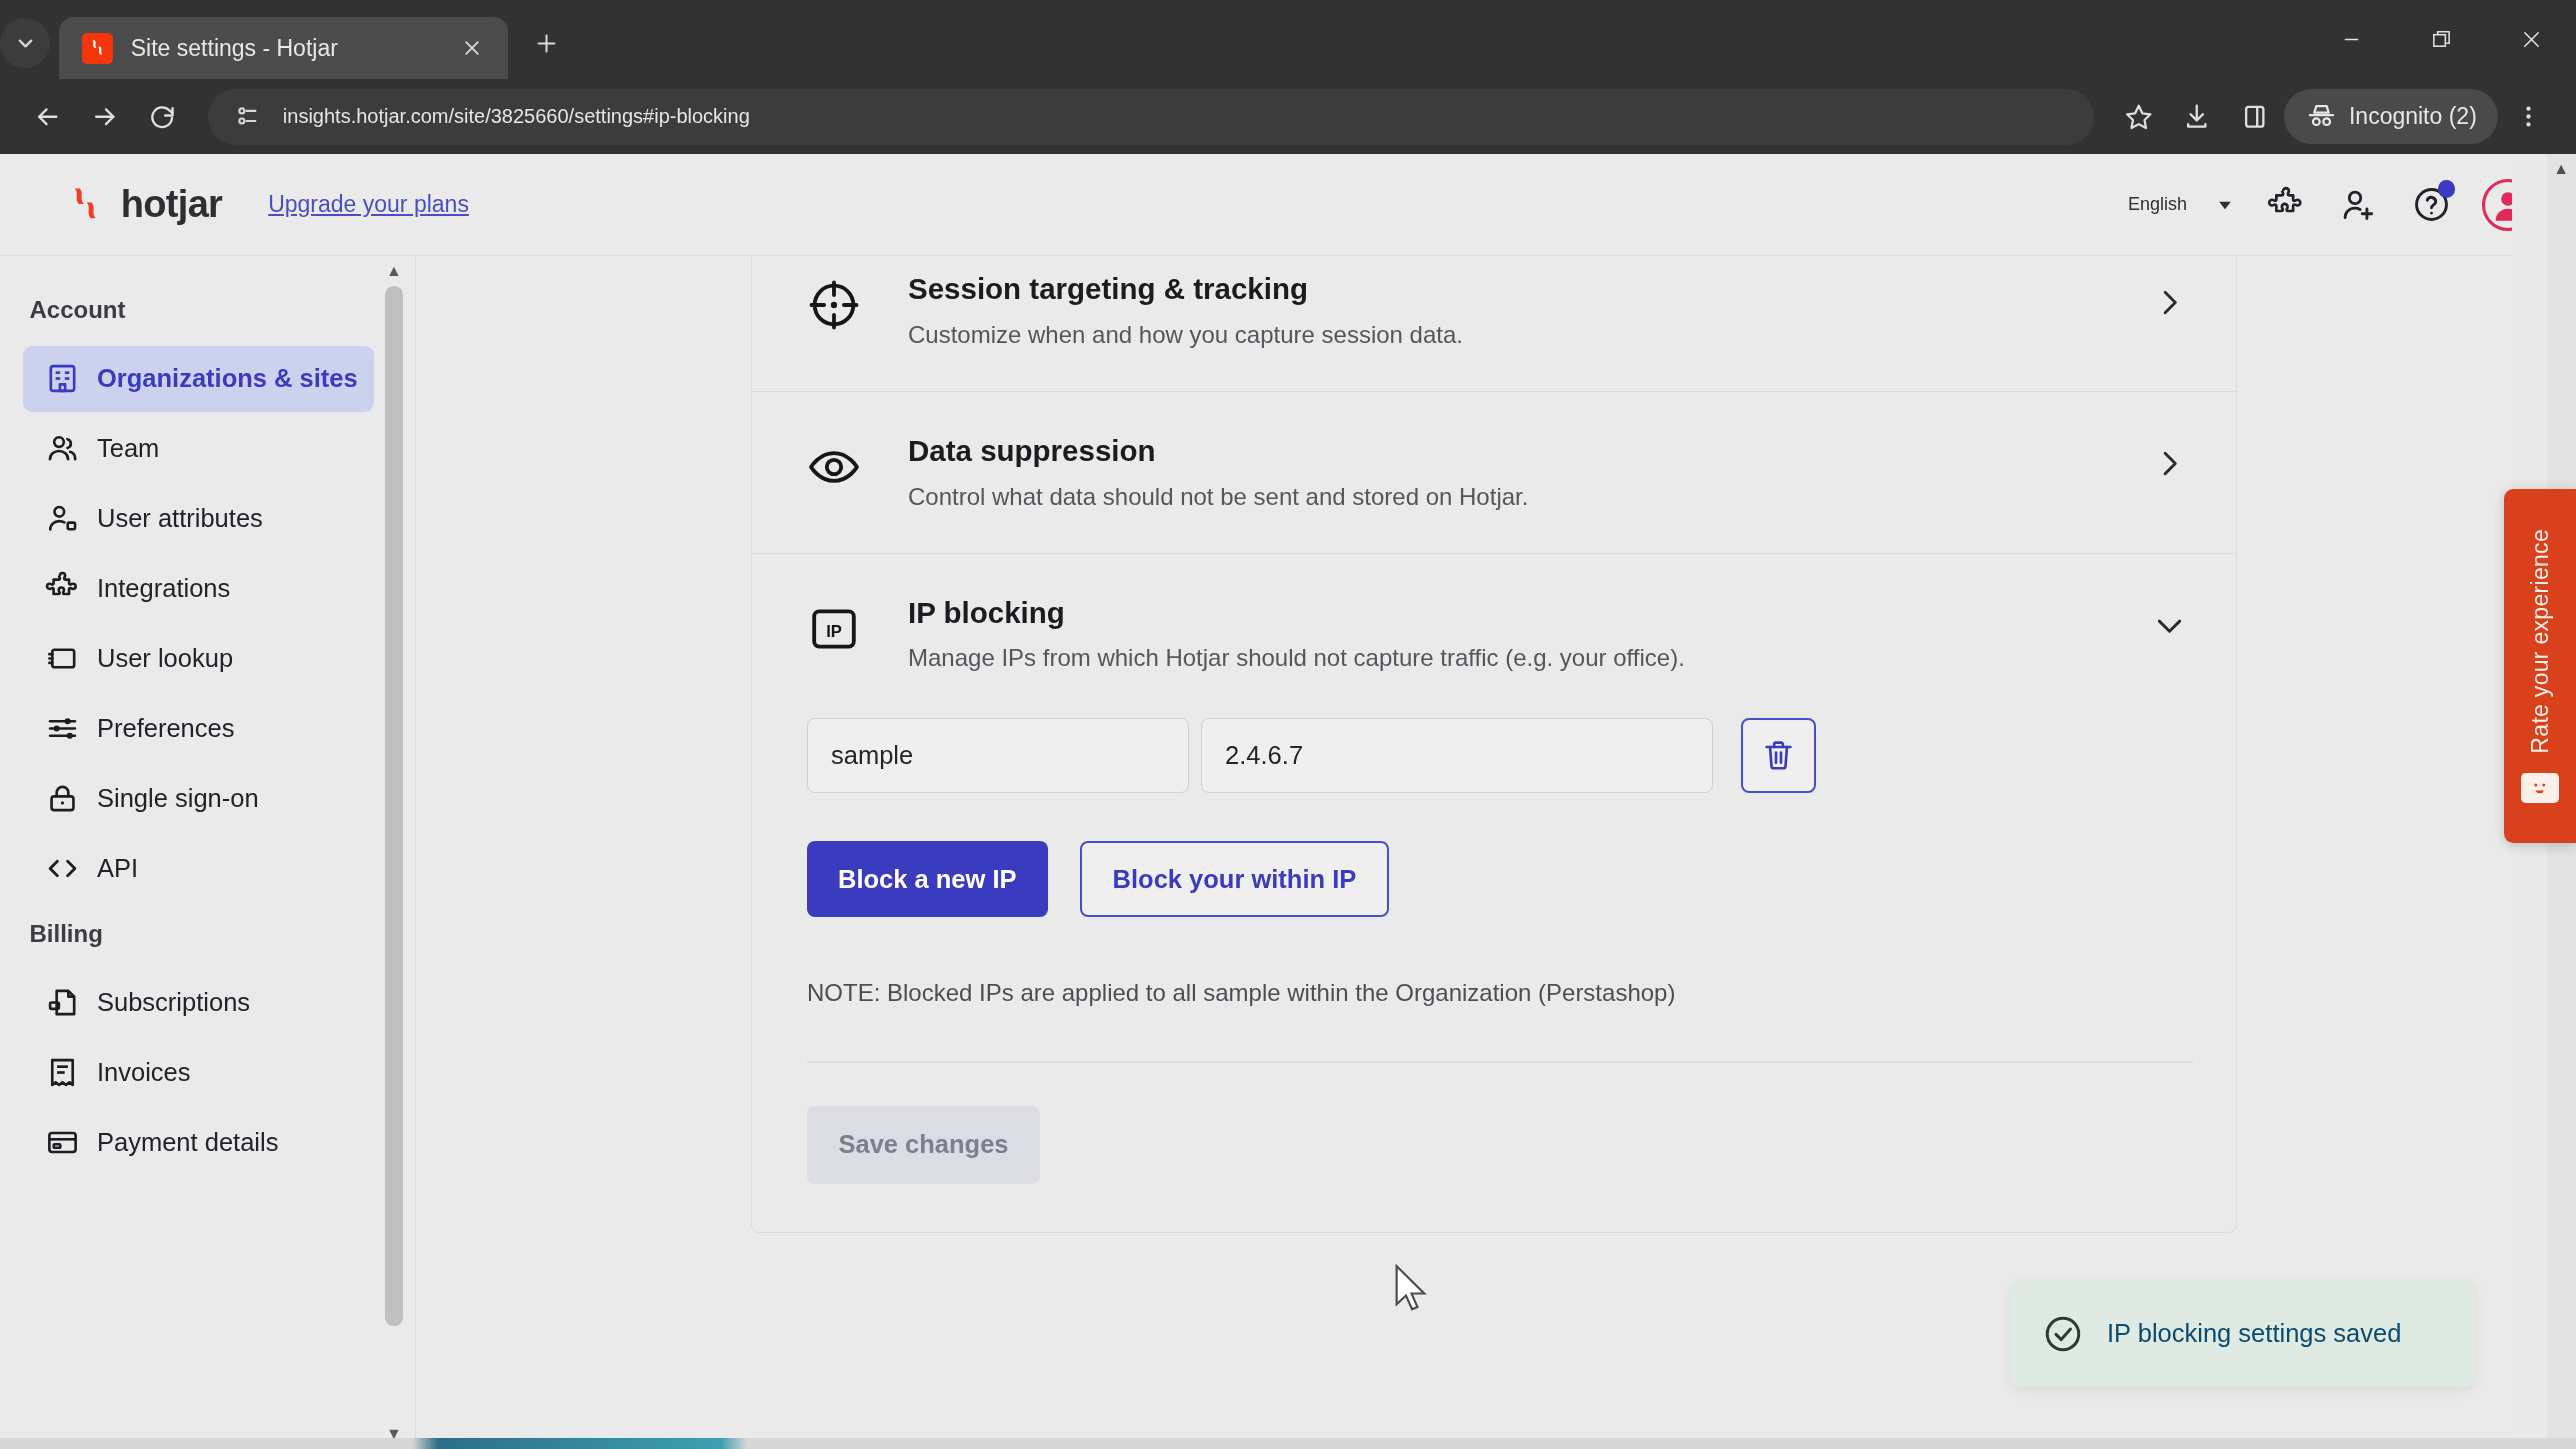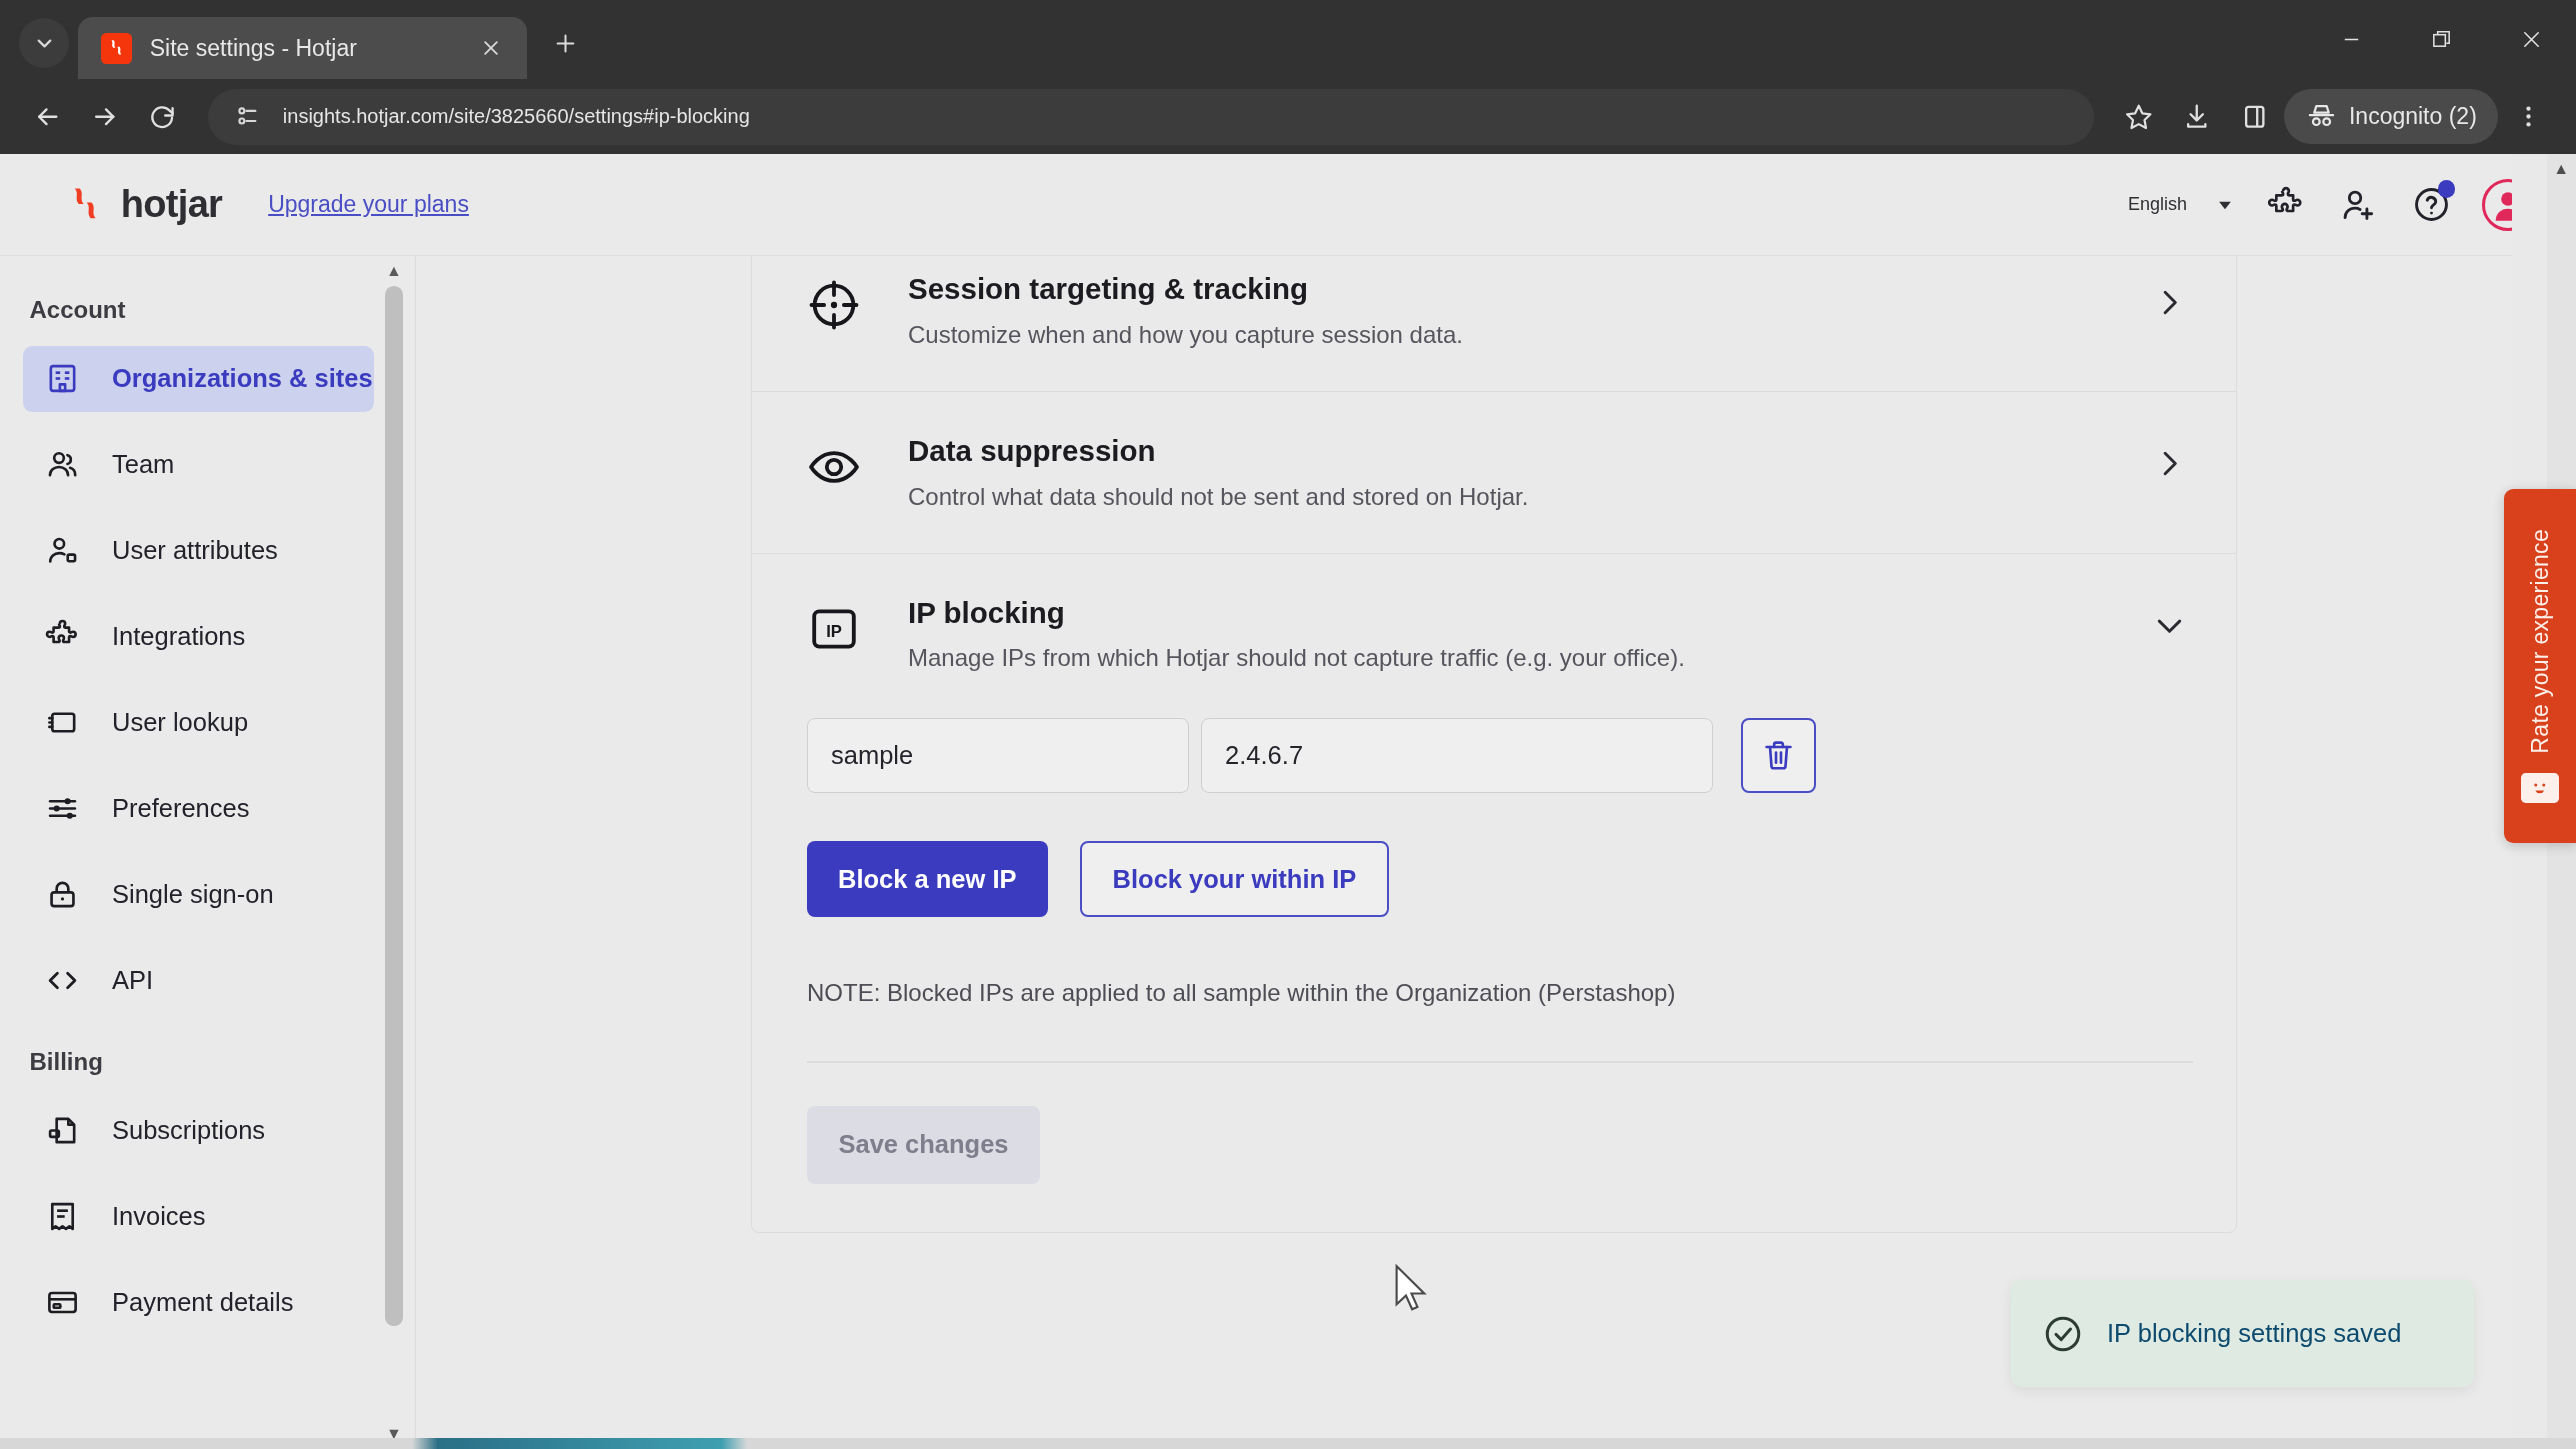--- a/index.html
+++ b/index.html
@@ -10,21 +10,21 @@
     overflow: hidden;
   }
 
   
   .browser { width: 2576px; height: 1449px; position: relative; background:#323232; }
 
   .titlebar {
     height: 79px; background: #323232; display: flex; align-items: flex-end;
     position: relative;
   }
-  .tab-strip { display:flex; align-items:flex-end; height:79px; padding-left: 19px; }
+  .tab-strip { display:flex; align-items:flex-end; height:79px; padding-left: 0; }
   .tablist-btn {
     width: 50px; height: 50px; margin-bottom: 10.7px; border-radius: 25.5px;
     background:#3c3c3c; display:flex; align-items:center; justify-content:center;
     color:#d6d6d6; font-size: 23px; cursor:pointer;
   }
   .tab {
     height: 62px; width: 449px; background:#4c4c4c; border-radius: 14.8px 14.8px 0 0;
     display:flex; align-items:center; padding: 0 17.4px 0 23px; margin-left: 9.4px;
     position:relative;
   }
@@ -111,22 +111,22 @@
 
   
   .sidebar {
     width: 416px; background:#eaeaea; padding: 25.5px 0 0 0; position:relative;
     flex:none;
   }
   .side-group-label {
     font-size:24px; font-weight:700; color:#3c3c42; padding: 14.8px 0 17.4px 29.5px;
   }
   .side-item {
-    display:flex; align-items:center; gap:30px; height:66px;
-    margin: 4px 42px 20px 23px; padding-left: 20px; border-radius:9.4px; cursor:pointer;
+    display:flex; align-items:center; gap:15px; height:66px;
+    margin: 4px 42px 4px 23px; padding-left: 20px; border-radius:9.4px; cursor:pointer;
   }
   .side-item.active { background:#ccd2ee; }
   .side-item.active .side-label { color:#3b3bbf; font-weight:700; }
   .side-ico { width:39px;height:39px;display:flex;align-items:center;justify-content:center;flex:none;color:#1d1d22; }
   .side-item.active .side-ico { color:#3b3bbf; }
   .side-label { font-size:25.5px; color:#22222a; white-space:nowrap; }
 
   .sidebar-scroll {
     position:absolute; right:12px; top:0; width:20px; height:1193px;
     background:#eaeaea;

